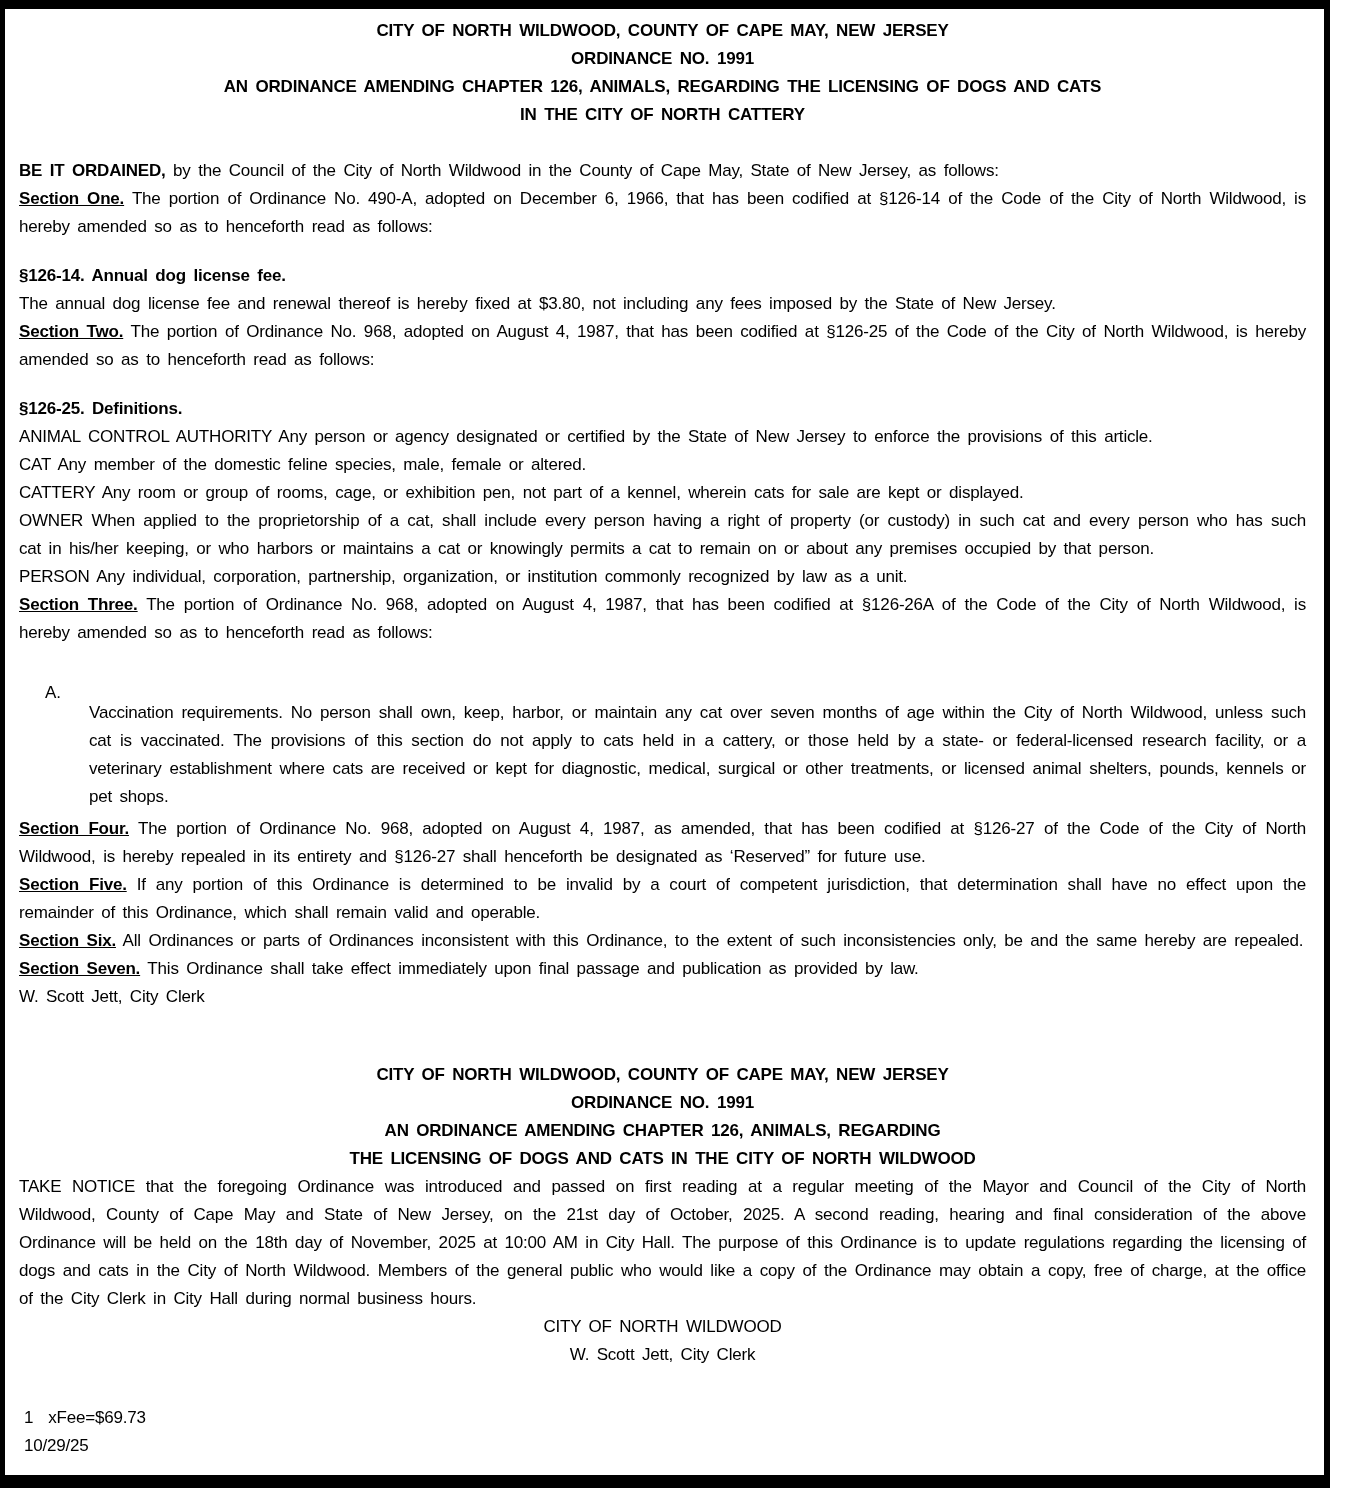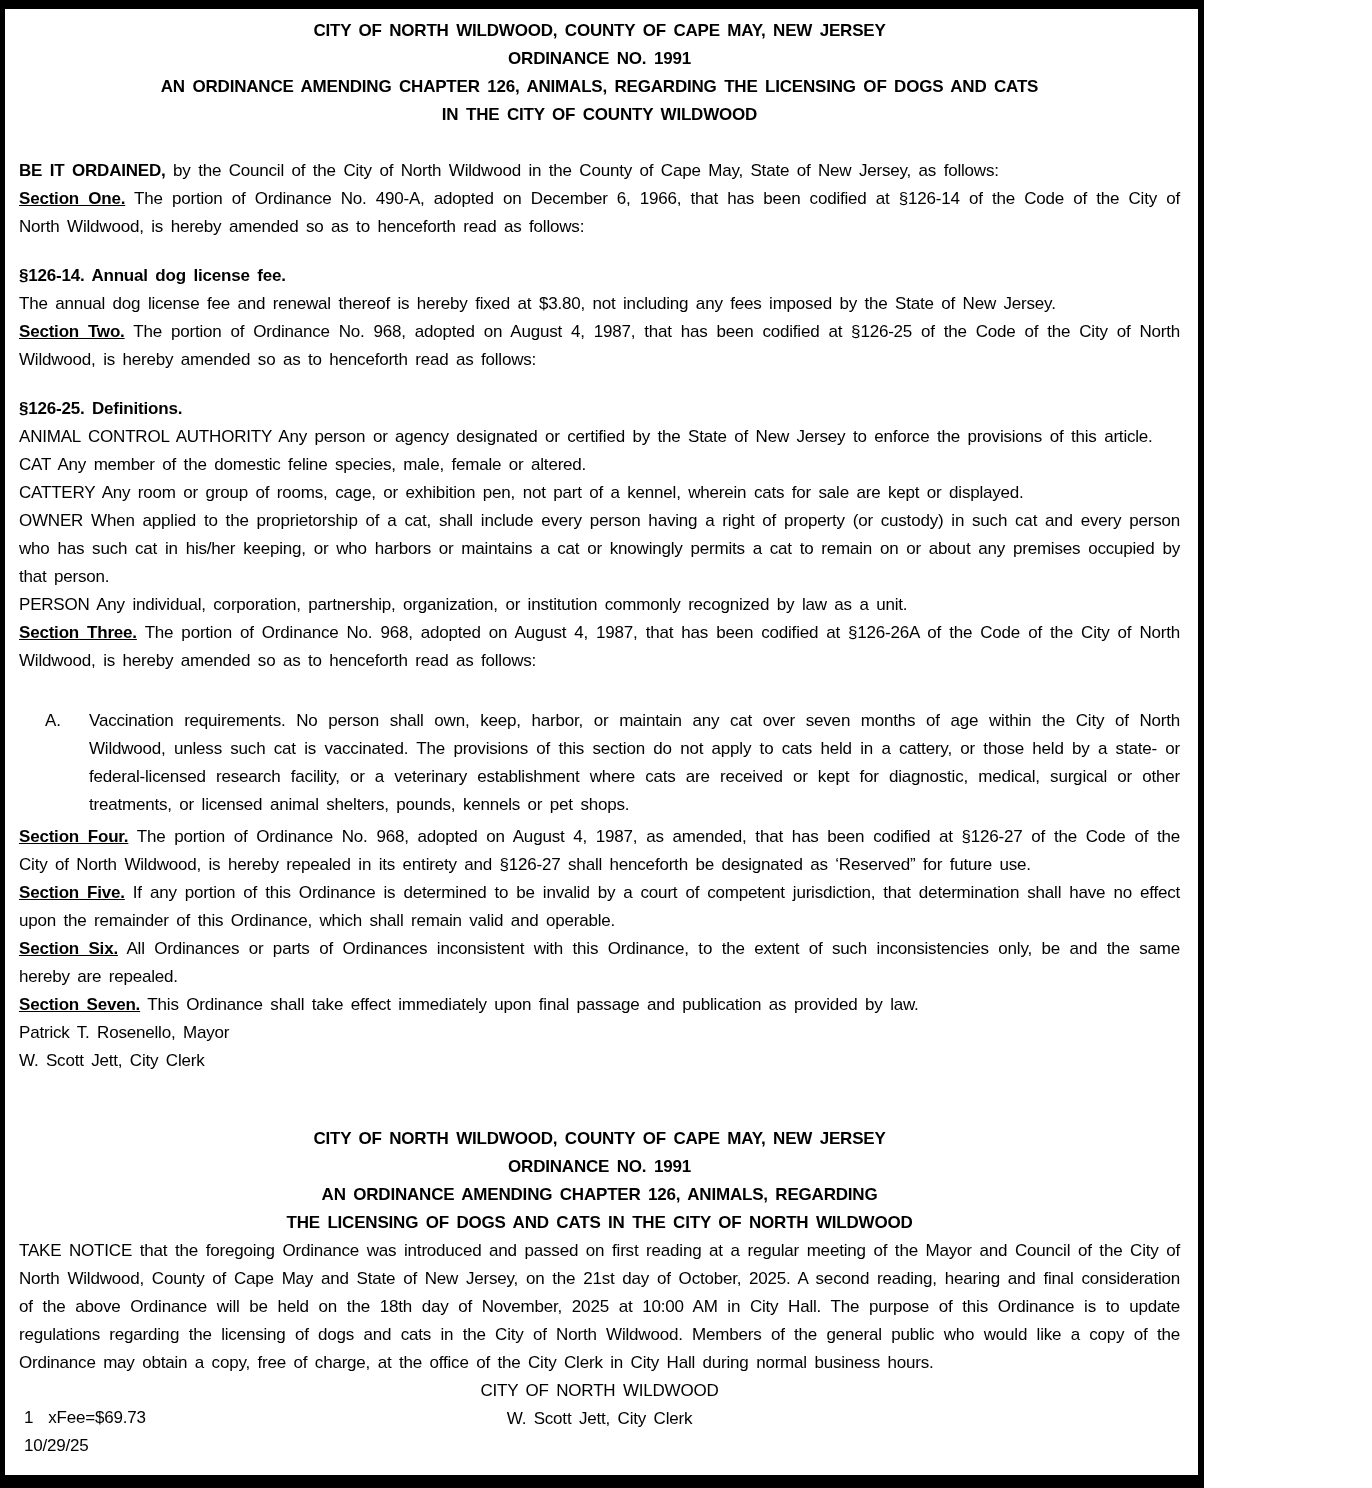--- a/index.html
+++ b/index.html
@@ -1,19 +1,19 @@
 <!DOCTYPE html>
 <html><head>
 <meta charset="utf-8">
 <style>
   * { box-sizing: border-box; }
   html, body { margin: 0; padding: 0; background: #ffffff; }
   .page {
     position: relative;
-    width: 1204px;
+    width: 1330px;
     height: 1488px;
     background: #ffffff;
     border-style: solid;
     border-color: #000000;
     border-width: 9px 6px 13px 5px;
     padding: 8px 18px 0 14px;
     font-family: "Liberation Sans", "DejaVu Sans", sans-serif;
     font-size: 17px;
     line-height: 28px;
     letter-spacing: -0.2px;
@@ -23,35 +23,35 @@
   }
   p { margin: 0; }
   .hdr { text-align: center; font-weight: bold; }
   .hdr1 { margin-bottom: 28px; }
   .hdr2 { margin-top: 50px; }
   .just { text-align: justify; }
   .b { font-weight: bold; margin-top: 21px; }
   .u { text-decoration: underline; }
   .list-item { display: flex; margin-top: 32px; margin-bottom: 4px; padding-left: 26px; }
   .list-marker { flex: 0 0 44px; }
-  .list-text { flex: 1; text-align: justify; }
+  .list-text { flex: 1; text-align: justify; margin-top: 20px; }
   .centerline { text-align: center; }
   .footer { position: absolute; left: 19px; bottom: 15px; }
   .footer p { white-space: pre; }
 </style>
 </head>
 <body>
 
 <div class="page">
 
   <div class="hdr hdr1">
     <p>CITY OF NORTH WILDWOOD, COUNTY OF CAPE MAY, NEW JERSEY</p>
     <p>ORDINANCE NO. 1991</p>
     <p>AN ORDINANCE AMENDING CHAPTER 126, ANIMALS, REGARDING THE LICENSING OF DOGS AND CATS</p>
-    <p>IN THE CITY OF COUNTY WILDWOOD</p>
+    <p>IN THE CITY OF NORTH CATTERY</p>
   </div>
 
   <p class="just"><span class="b">BE IT ORDAINED,</span> <span>by the Council of the City of North Wildwood in the County of Cape May, State of New Jersey, as follows:</span></p>
 
   <p class="just"><span class="b u">Section One.</span> <span>The portion of Ordinance No. 490-A, adopted on December 6, 1966, that has been codified at §126-14 of the Code of the City of North Wildwood, is hereby amended so as to henceforth read as follows:</span></p>
 
   <p class="b">§126-14. Annual dog license fee.</p>
   <p class="just">The annual dog license fee and renewal thereof is hereby fixed at $3.80, not including any fees imposed by the State of New Jersey.</p>
 
   <p class="just"><span class="b u">Section Two.</span> <span>The portion of Ordinance No. 968, adopted on August 4, 1987, that has been codified at §126-25 of the Code of the City of North Wildwood, is hereby amended so as to henceforth read as follows:</span></p>
@@ -71,21 +71,20 @@
   </div>
 
   <p class="just"><span class="b u">Section Four.</span> <span>The portion of Ordinance No. 968, adopted on August 4, 1987, as amended, that has been codified at §126-27 of the Code of the City of North Wildwood, is hereby repealed in its entirety and §126-27 shall henceforth be designated as ‘Reserved” for future use.</span></p>
 
   <p class="just"><span class="b u">Section Five.</span> <span>If any portion of this Ordinance is determined to be invalid by a court of competent jurisdiction, that determination shall have no effect upon the remainder of this Ordinance, which shall remain valid and operable.</span></p>
 
   <p class="just"><span class="b u">Section Six.</span> <span>All Ordinances or parts of Ordinances inconsistent with this Ordinance, to the extent of such inconsistencies only, be and the same hereby are repealed.</span></p>
 
   <p class="just"><span class="b u">Section Seven.</span> <span>This Ordinance shall take effect immediately upon final passage and publication as provided by law.</span></p>
 
-  <p>Patrick T. Rosenello, Mayor</p>
   <p>W. Scott Jett, City Clerk</p>
 
   <div class="hdr hdr2">
     <p>CITY OF NORTH WILDWOOD, COUNTY OF CAPE MAY, NEW JERSEY</p>
     <p>ORDINANCE NO. 1991</p>
     <p>AN ORDINANCE AMENDING CHAPTER 126, ANIMALS, REGARDING</p>
     <p>THE LICENSING OF DOGS AND CATS IN THE CITY OF NORTH WILDWOOD</p>
   </div>
 
   <p class="just">TAKE NOTICE that the foregoing Ordinance was introduced and passed on first reading at a regular meeting of the Mayor and Council of the City of North Wildwood, County of Cape May and State of New Jersey, on the 21st day of October, 2025. A second reading, hearing and final consideration of the above Ordinance will be held on the 18th day of November, 2025 at 10:00 AM in City Hall. The purpose of this Ordinance is to update regulations regarding the licensing of dogs and cats in the City of North Wildwood. Members of the general public who would like a copy of the Ordinance may obtain a copy, free of charge, at the office of the City Clerk in City Hall during normal business hours.</p>

